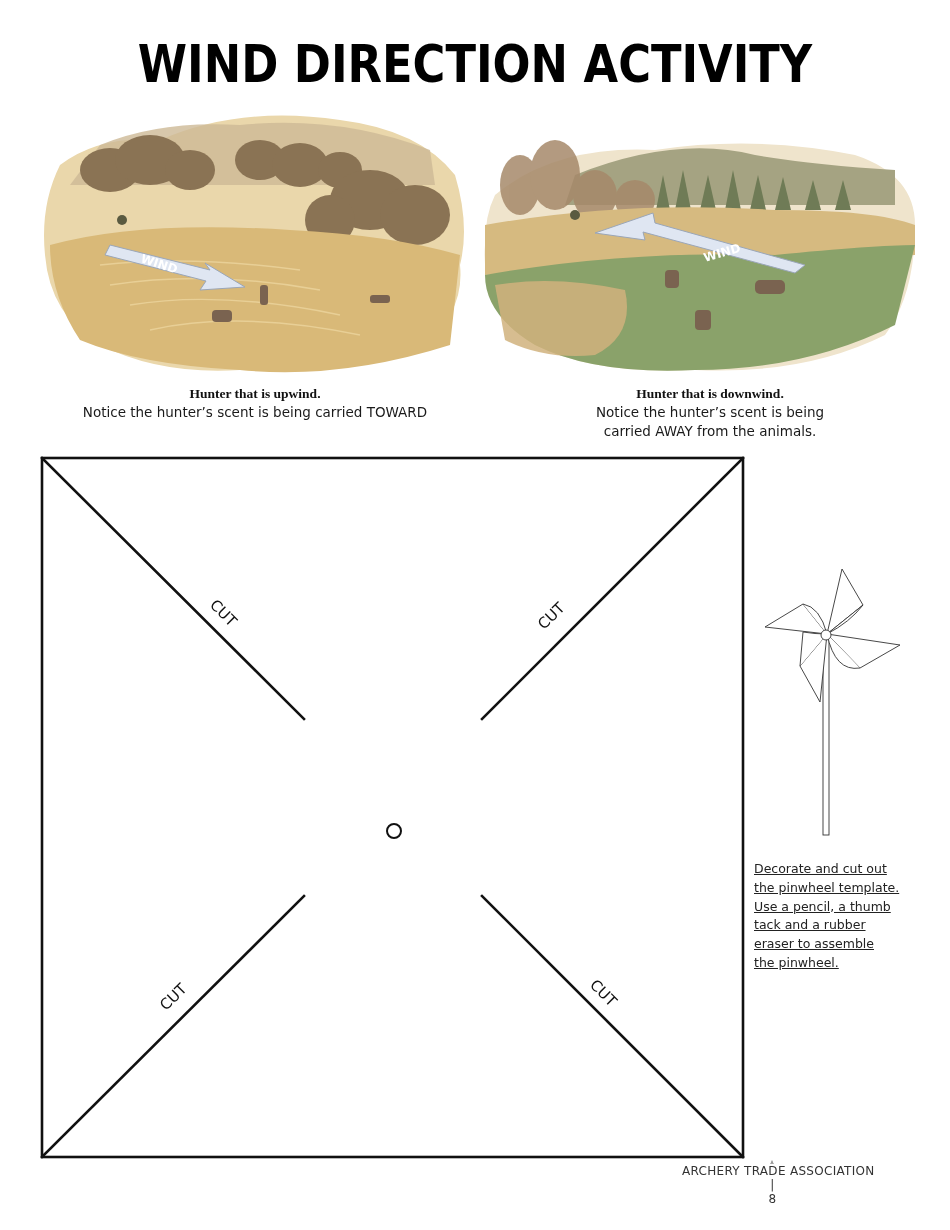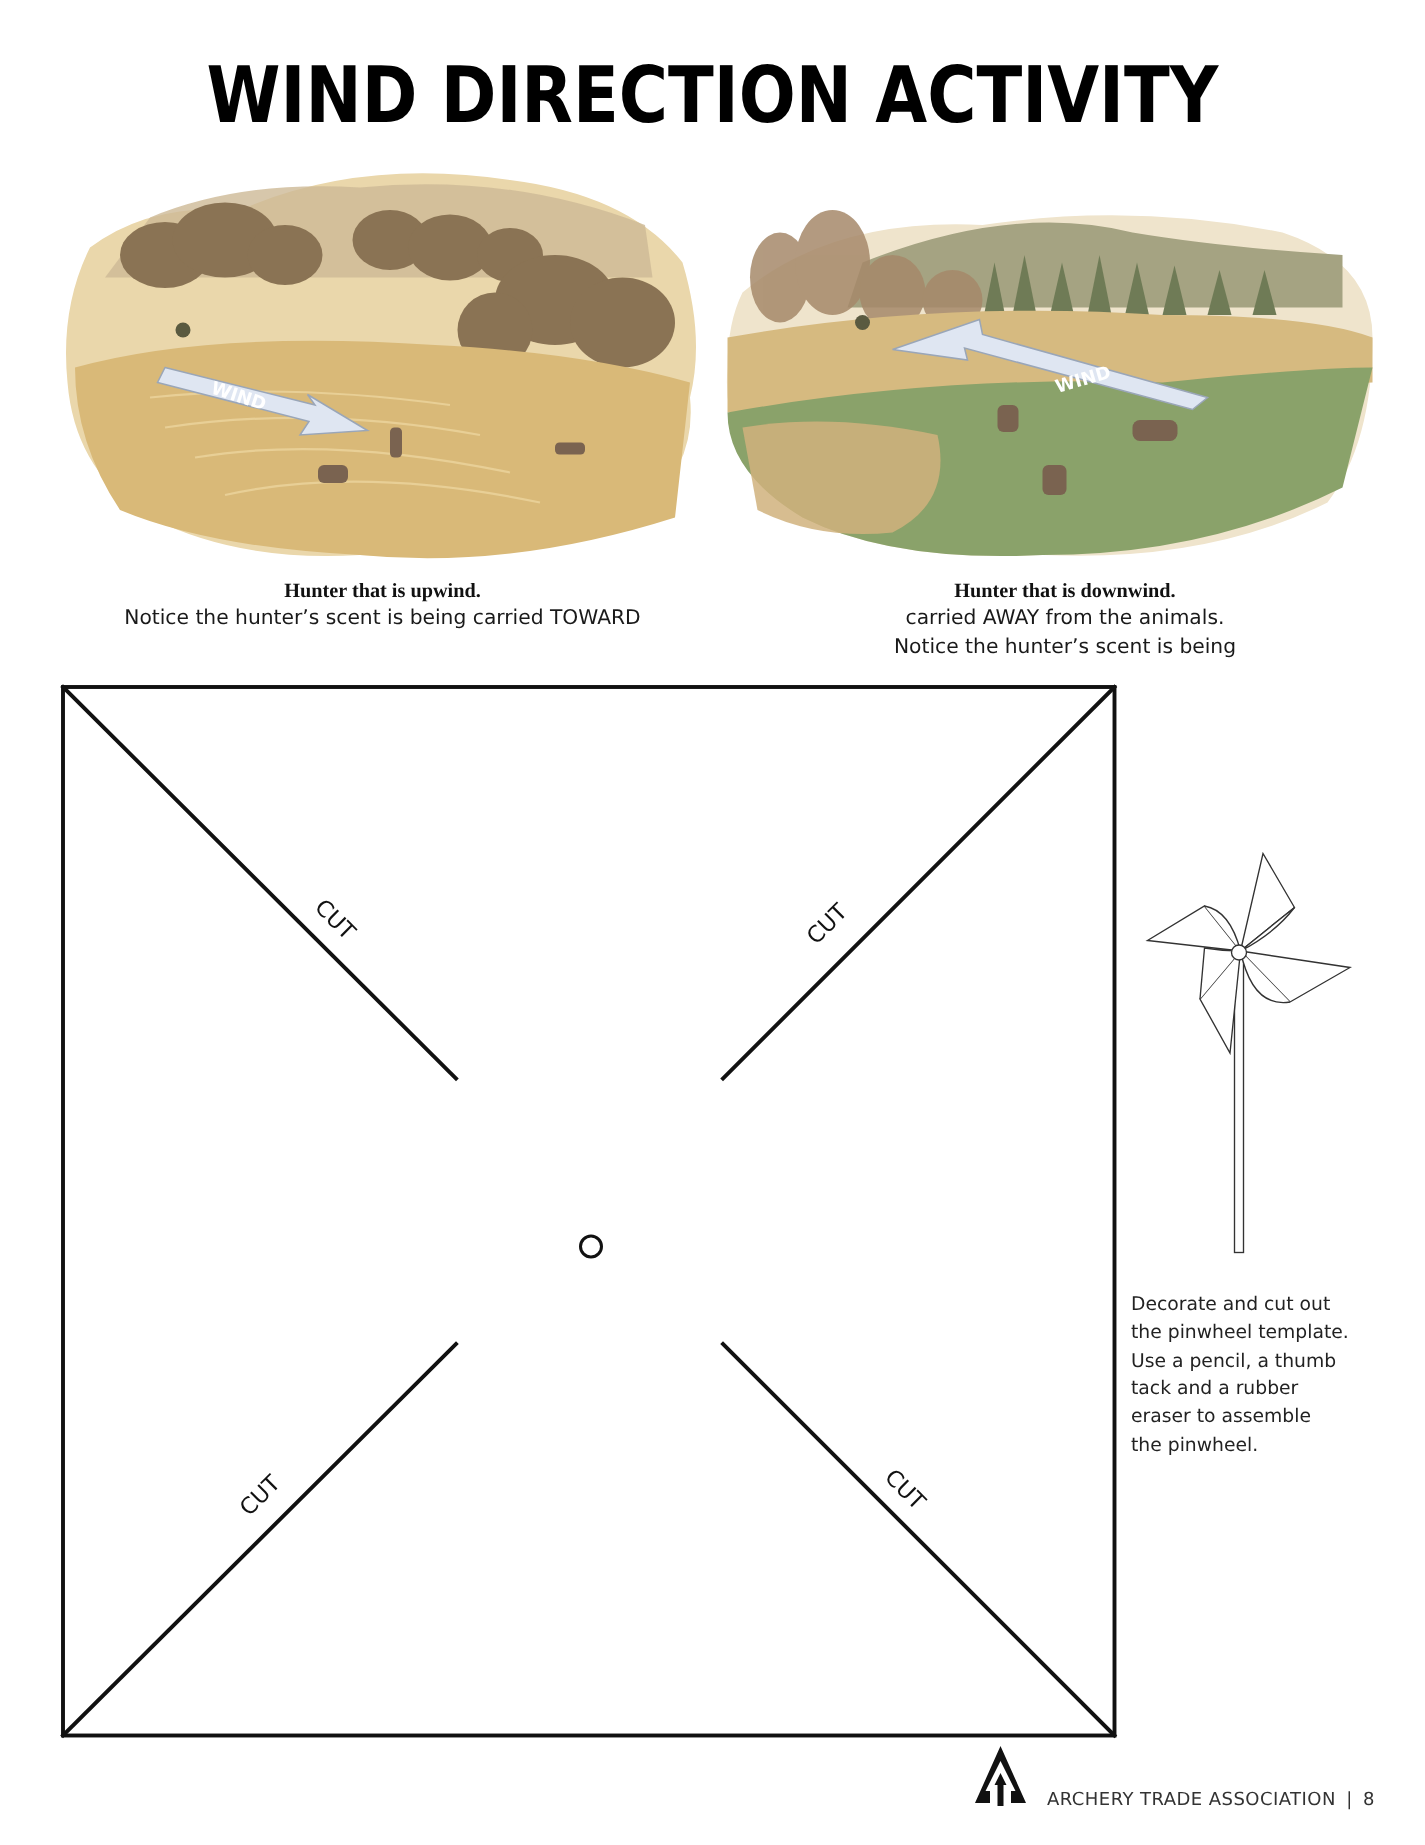--- a/index.html
+++ b/index.html
@@ -3,22 +3,22 @@
 <meta charset="utf-8">
 <style>
   html, body { margin:0; padding:0; background:#ffffff; }
   body { width:950px; height:1230px; position:relative; overflow:hidden; font-family:"DejaVu Sans", sans-serif; color:#1a1a1a; }
   .title { position:absolute; left:0; width:950px; top:38px; text-align:center; font-family:"DejaVu Sans", sans-serif; font-weight:bold; font-size:52px; letter-spacing:0px; color:#000; transform:scaleX(0.86); transform-origin:center; line-height:1; }
   .scene { position:absolute; }
   .caption { position:absolute; text-align:center; font-size:13.5px; line-height:19px; color:#1a1a1a; font-family:"DejaVu Sans", sans-serif; }
   .caption .head { font-weight:bold; color:#111;font-family:Liberation Serif, serif; }
   .template { position:absolute; left:0; top:0; }
   .side-text { position:absolute; left:754px; top:860px; width:190px; font-size:12.5px; line-height:18.8px; color:#222; }
-  .side-text p { margin:0 0 18.8px 0; white-space:pre-line; }
-  .footer { position:absolute; left:648px; top:1160px; height:46px; display:flex; align-items:flex-end; }
+  .side-text p { margin:0 0 18.8px 0; white-space:pre-line;text-decoration:underline; }
+  .footer { position:absolute; left:670px; top:1160px; height:46px; display:flex; align-items:center;flex-direction:column; }
   .footer .org { font-size:12px; letter-spacing:0.3px; color:#333; margin-left:12px; }
   .footer .sep { font-size:12px; color:#333; margin:0 7px; }
   .footer .page { font-size:12px; color:#333; }
 </style>
 </head>
 <body>
 
 <div class="title">WIND DIRECTION ACTIVITY</div>
 
 <svg class="scene" style="left:40px;top:105px;" width="430" height="275" viewBox="0 0 430 275">
@@ -84,22 +84,22 @@
   <circle cx="100" cy="100" r="5" fill="#5a5a40"></circle>
 </svg>
 
 <div class="caption" style="left:40px;top:384px;width:430px;">
   <div class="head">Hunter that is upwind.</div>
   <div>Notice the hunter’s scent is being carried TOWARD</div>
 </div>
 
 <div class="caption" style="left:560px;top:384px;width:300px;">
   <div class="head">Hunter that is downwind.</div>
+  <div>Notice the hunter’s scent is being</div>
   <div>carried AWAY from the animals.</div>
-  <div>Notice the hunter’s scent is being</div>
 </div>
 
 <svg class="template" width="950" height="1230" viewBox="0 0 950 1230" style="pointer-events:none;">
   <g stroke="#111" stroke-width="2.6" fill="none" stroke-linecap="square">
     <rect x="42" y="458" width="701" height="699"></rect>
     <line x1="42" y1="458" x2="304" y2="719"></line>
     <line x1="743" y1="458" x2="482" y2="719"></line>
     <line x1="42" y1="1157" x2="304" y2="896"></line>
     <line x1="743" y1="1157" x2="482" y2="896"></line>
   </g>

